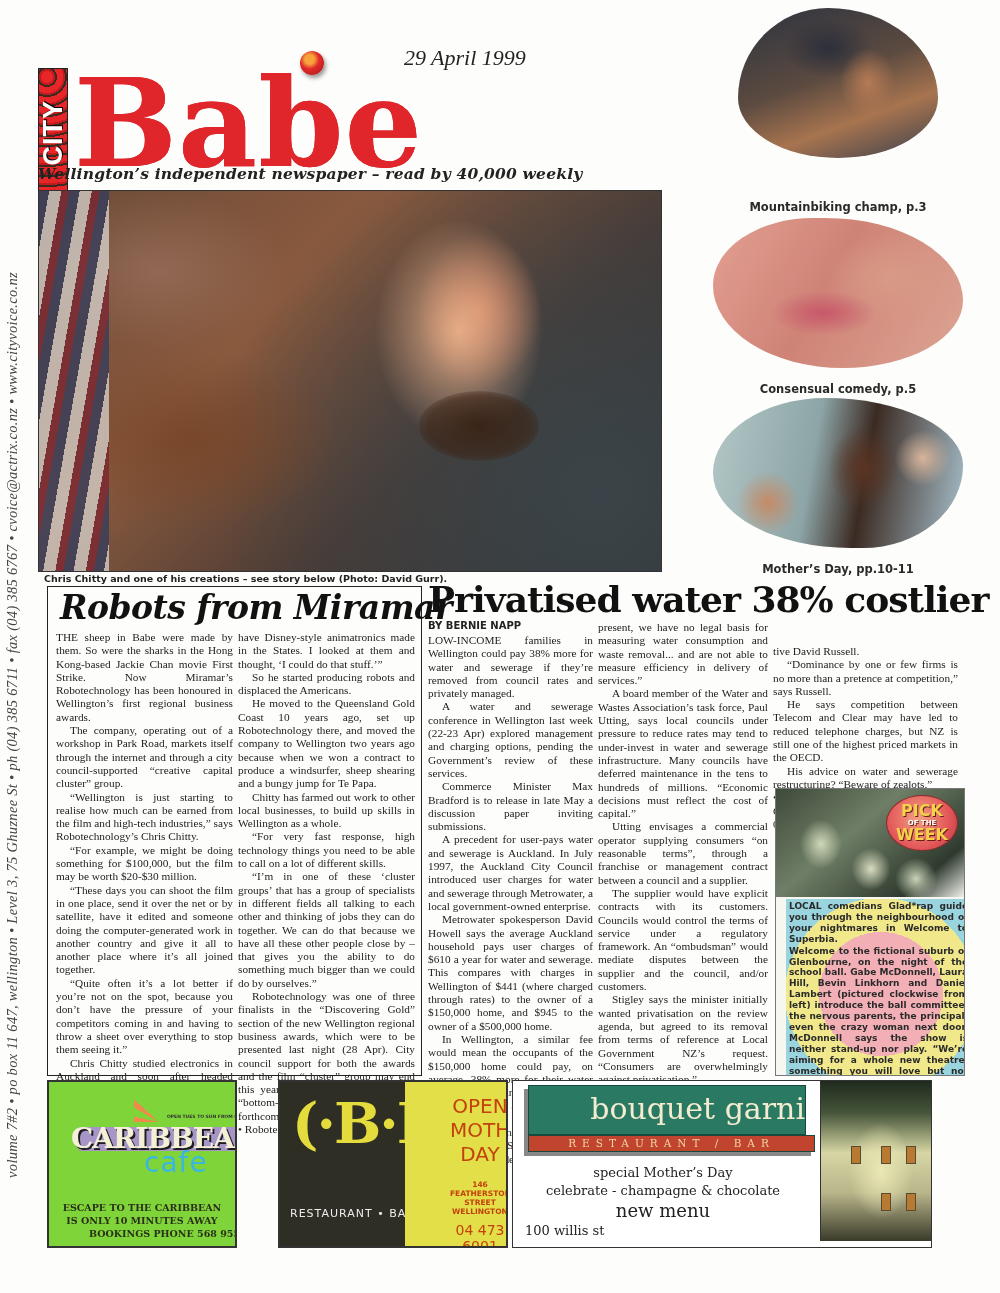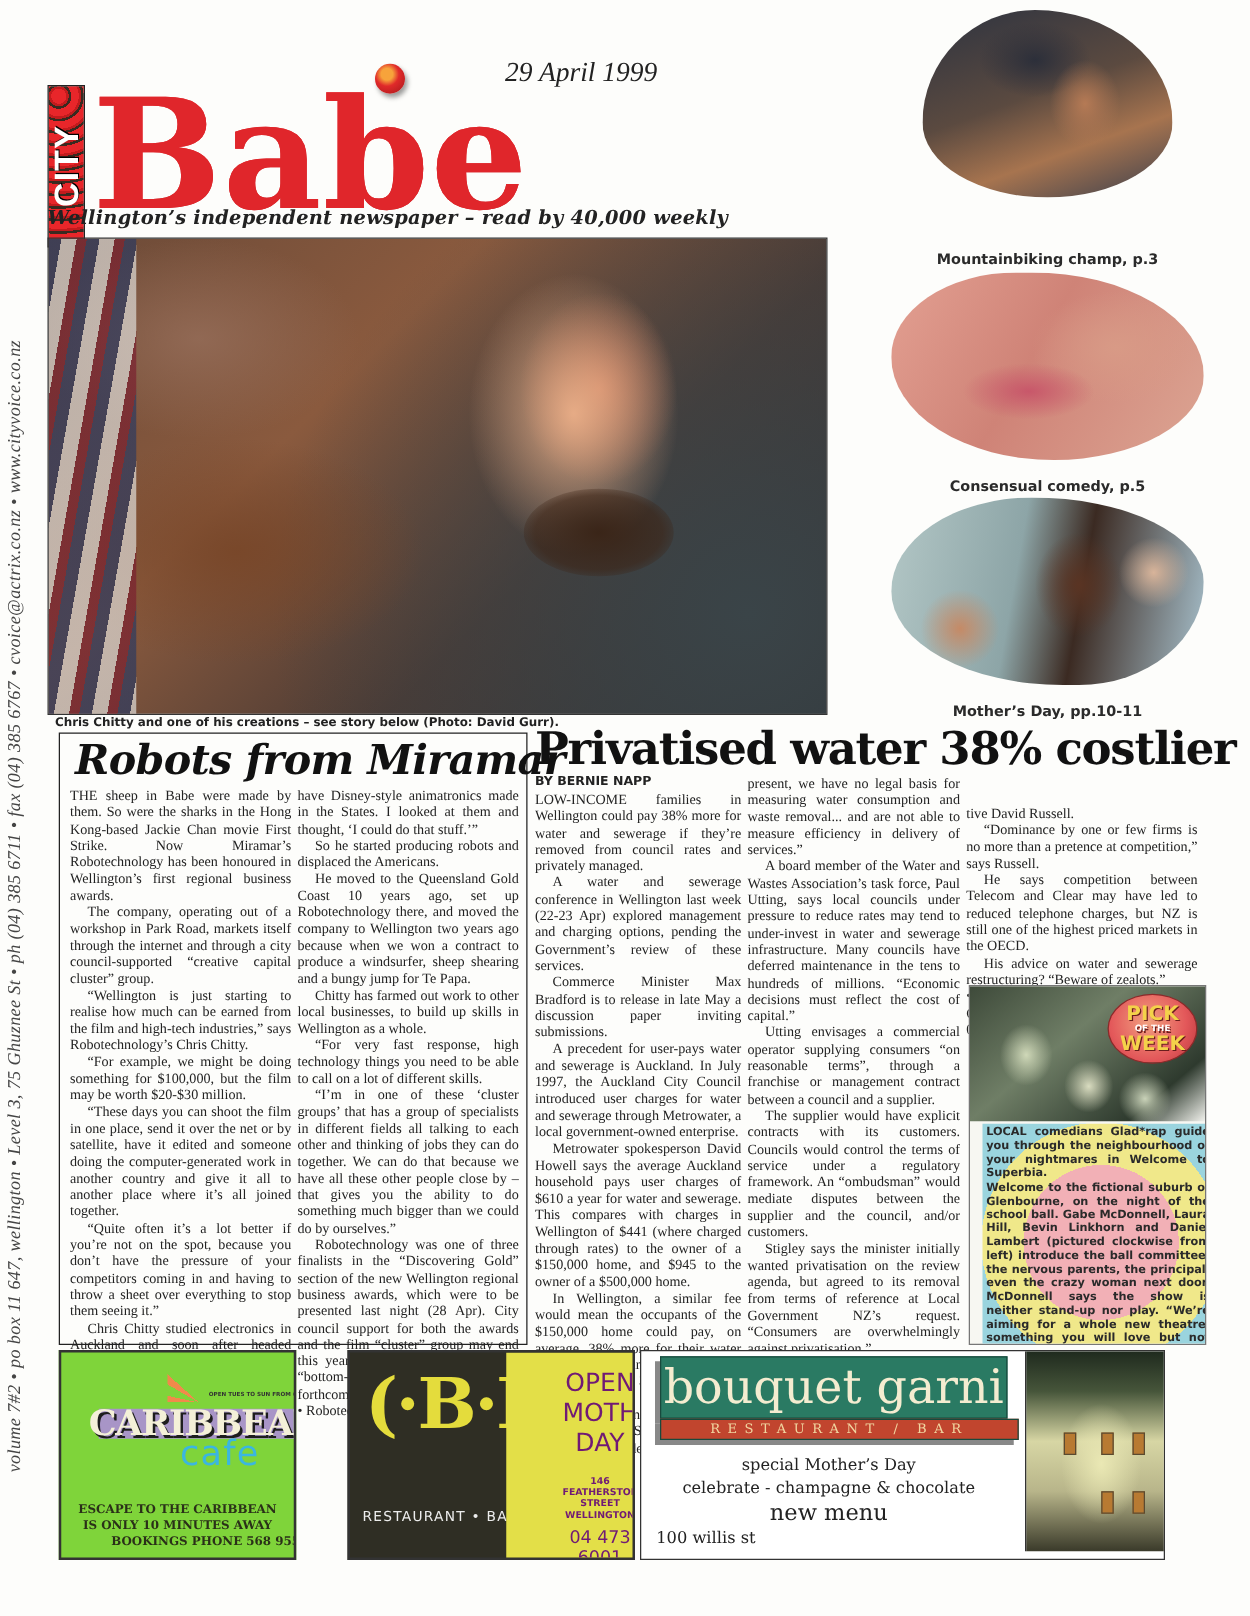--- a/index.html
+++ b/index.html
@@ -203,33 +203,33 @@
   .ad-cbd .logo {
     position: absolute; left: 12px; top: 8px; font-family: "DejaVu Serif", serif; font-size: 56px;
     font-weight: bold; color: #e4dc3c; letter-spacing: -2px;
   }
   .ad-cbd .rb {
     position: absolute; left: 10px; top: 125px; font-family: "DejaVu Sans", sans-serif; font-size: 11px;
     color: #ececec; letter-spacing: 1px; white-space: nowrap;
   }
   .ad-cbd .yellow {
     position: absolute; left: 125px; top: 0; width: 105px; height: 168px; background: #e3df48;
-    font-family: "DejaVu Sans", sans-serif; color: #701a75; text-align: center; padding-left: 45px;
+    font-family: "DejaVu Sans", sans-serif; color: #c2410c; text-align: center; padding-left: 45px;
   }
   .ad-cbd .yellow .big { font-size: 20px; line-height: 24px; display: block; }
   .ad-cbd .yellow .addr { font-size: 7.5px; line-height: 9px; display: block; margin-top: 14px; font-weight: bold; }
   .ad-cbd .yellow .phone { font-size: 14px; display: block; margin-top: 6px; }
 
   .ad-bg { left: 512px; width: 420px; background: #fff; border-width: 1.5px; }
   .ad-bg .green {
     position: absolute; left: 15px; top: 4px; width: 278px; height: 50px; background: #2a7a63;
     border: 1px solid #18493c; box-shadow: -4px 4px 0 #888;
   }
   .ad-bg .green span {
-    display: block; text-align: center; font-family: "DejaVu Serif", serif; font-size: 38px; color: #f4ecd0; line-height: 46px;
+    display: block; text-align: right; font-family: "DejaVu Serif", serif; font-size: 30px; color: #f4ecd0; line-height: 46px;
   }
   .ad-bg .red {
     position: absolute; left: 15px; top: 54px; width: 287px; height: 17px; background: #c1452e;
     border: 1px solid #18493c; box-shadow: -4px 4px 0 #888;
   }
   .ad-bg .red span {
     display: block; text-align: center; font-family: "DejaVu Serif", serif; font-size: 10.5px; letter-spacing: 6px;
     color: #f1d6a0; line-height: 15px;
   }
   .ad-bg .txt {

